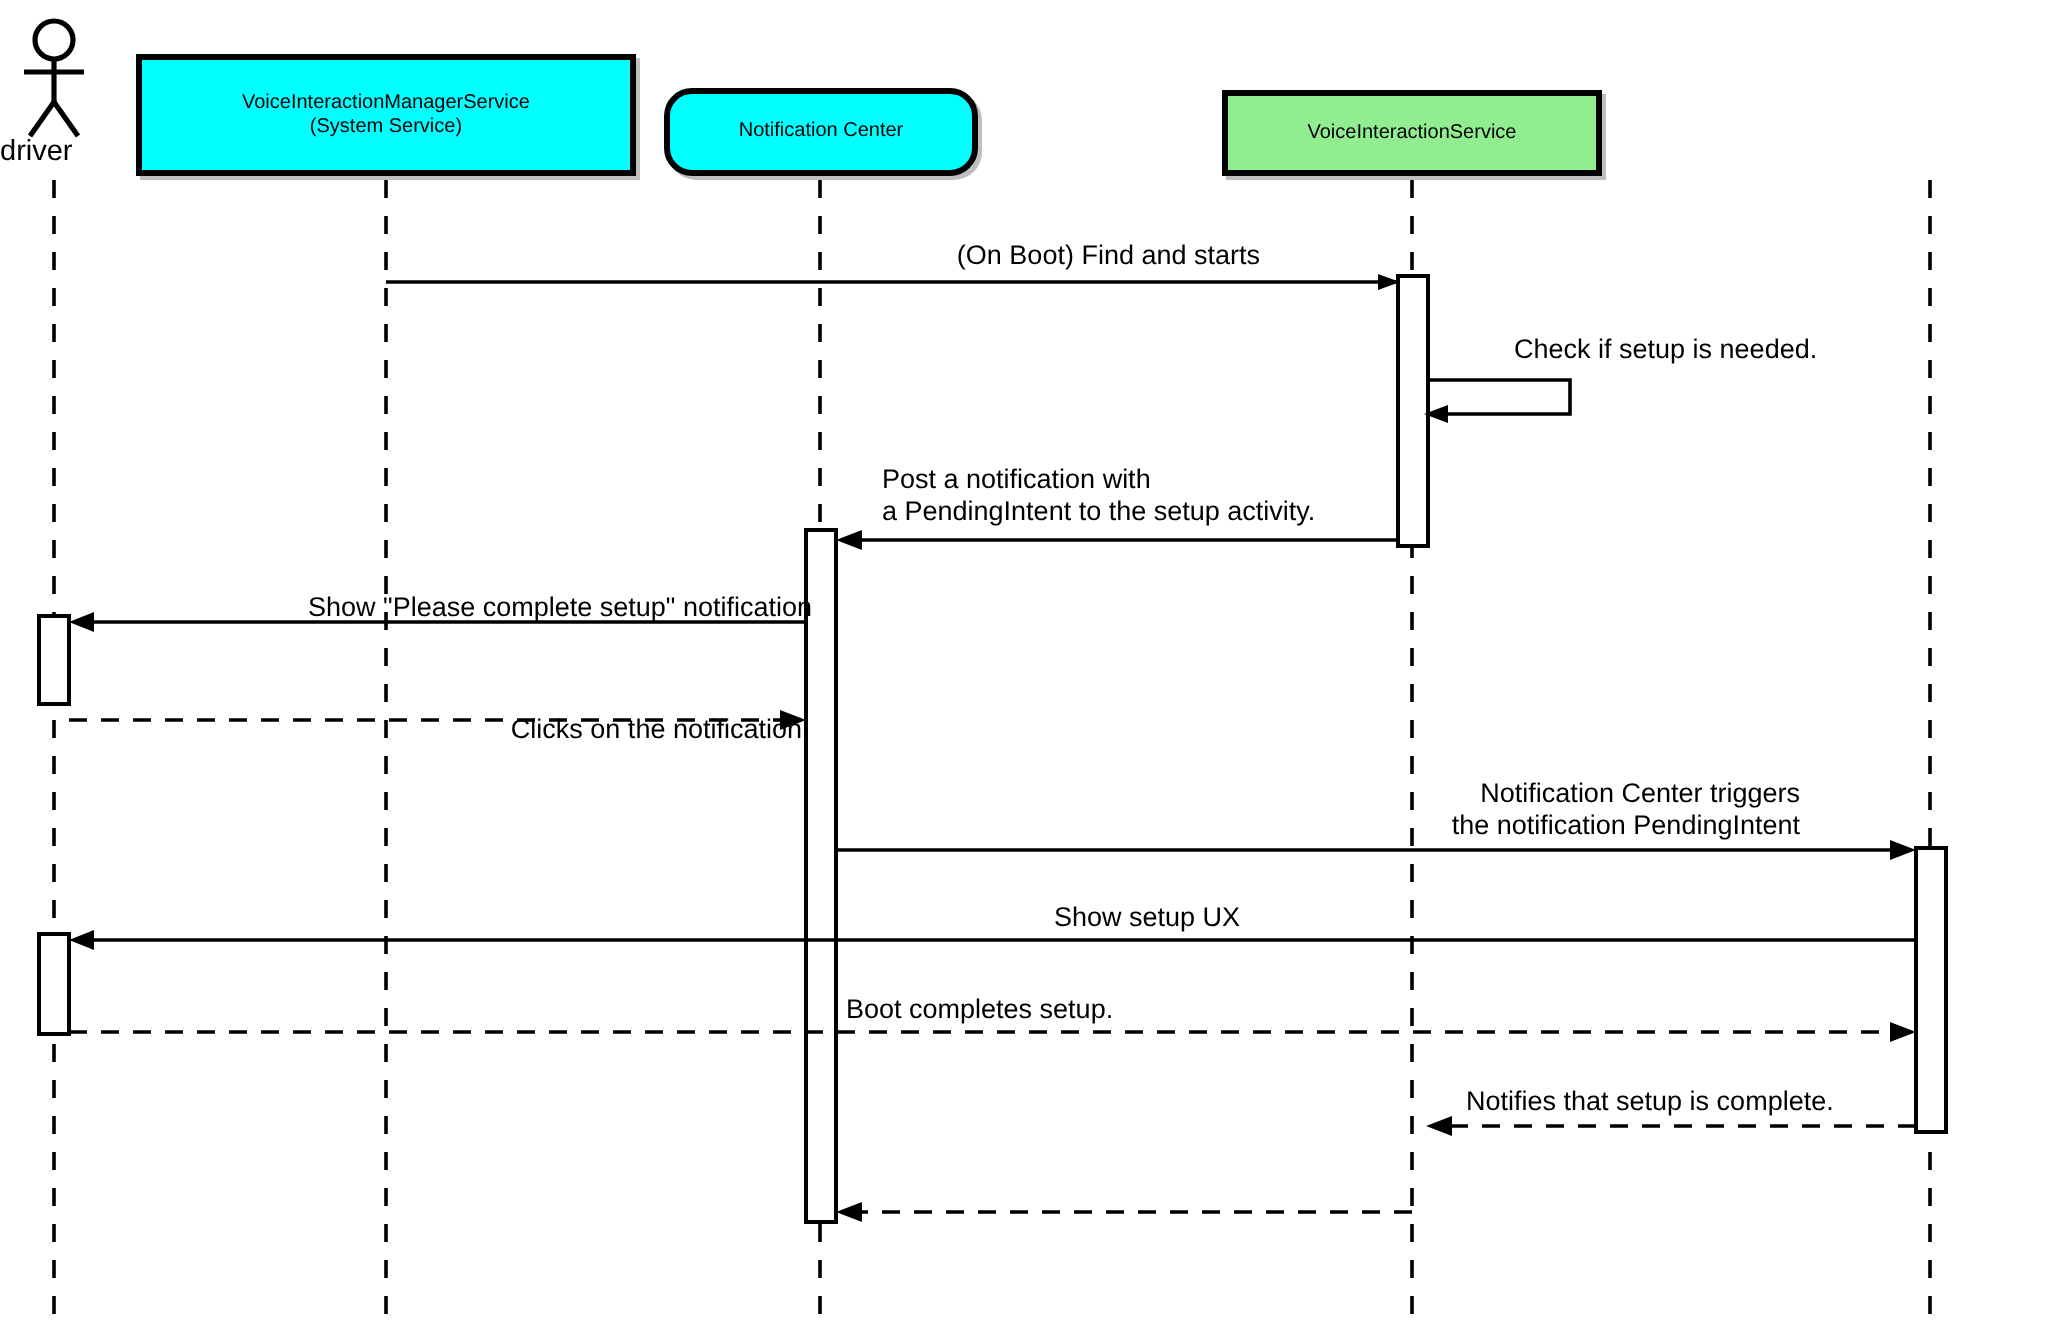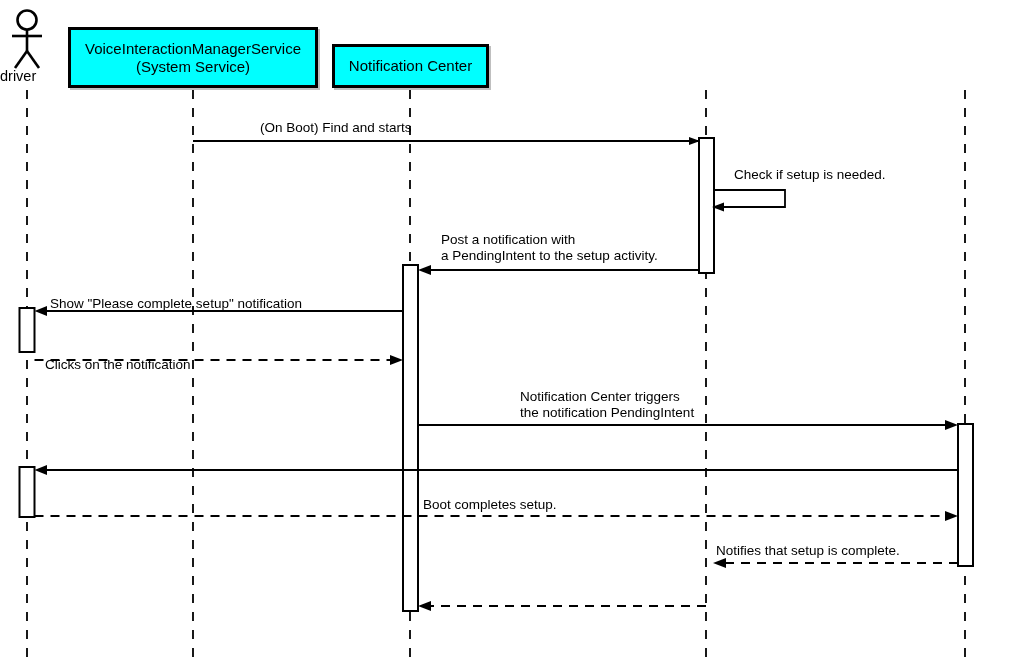--- a/index.html
+++ b/index.html
@@ -28,36 +28,36 @@
   .lifeline-box {
     position: absolute;
     box-sizing: border-box;
     border: 3px solid #000000;
     display: flex;
     align-items: center;
     justify-content: center;
     text-align: center;
     line-height: 1.18;
     color: #000000;
-    font-size: 15px;
+    font-size: 10px;
     white-space: pre-line;
     box-shadow: 2px 2px 0 rgba(0,0,0,0.25);
   }
   .actor-label {
     position: absolute;
     font-size: 14.5px;
     color: #000000;
   }
   .msg-label {
     position: absolute;
     font-size: 13.5px;
     color: #000000;
     white-space: pre-line;
     line-height: 1.22;
-    text-align: left;
+    text-align: right;
   }
   .msg-label.align-left { text-align: left; }
 </style>
 </head>
 <body>
 
 <div id="diagram-root">
 
   <svg id="seq-svg" viewBox="0 0 1035 664" xmlns="http://www.w3.org/2000/svg">
     <defs>
@@ -123,37 +123,39 @@
 
     <line x1="706" y1="606" x2="430" y2="606" stroke="#000000" stroke-width="1.8" stroke-dasharray="9 7"></line>
     <path d="M418,606 L431,601 L431,611 z" fill="#000000"></path>
   </svg>
 
   <div class="actor-label" style="left:0px; top:68px; width:55px;">driver</div>
 
   <div class="lifeline-box" style="left:68px; top:27px; width:250px; height:61px; background:#00ffff;">VoiceInteractionManagerService
 (System Service)</div>
 
-  <div class="lifeline-box" style="left:332px; top:44px; width:157px; height:44px; background:#00ffff;">Notification Center</div>
+  <div class="lifeline-box" style="left:332px; top:44px; width:157px; height:44px; background:#00ffff;border-radius:14px;">Notification Center</div>
 
+  <div class="lifeline-box" style="left:611px; top:45px; width:190px; height:43px; background:#90ee90;">VoiceInteractionService</div>
 
 
   <div class="msg-label" style="left:260px; top:120px; width:370px;">(On Boot) Find and starts</div>
 
-  <div class="msg-label align-left" style="left:734px; top:167px; width:250px;">Check if setup is needed.</div>
+  <div class="msg-label align-left" style="left:757px; top:167px; width:250px;">Check if setup is needed.</div>
 
   <div class="msg-label align-left" style="left:441px; top:232px; width:300px;">Post a notification with
 a PendingIntent to the setup activity.</div>
 
   <div class="msg-label" style="left:50px; top:296px; width:356px;">Show "Please complete setup" notification</div>
 
   <div class="msg-label" style="left:45px; top:357px; width:356px;">Clicks on the notification</div>
 
   <div class="msg-label" style="left:520px; top:389px; width:380px;">Notification Center triggers
 the notification PendingIntent</div>
 
+  <div class="msg-label" style="left:380px; top:451px; width:240px;">Show setup UX</div>
 
   <div class="msg-label align-left" style="left:423px; top:497px; width:300px;">Boot completes setup.</div>
 
-  <div class="msg-label align-left" style="left:716px; top:543px; width:280px;">Notifies that setup is complete.</div>
+  <div class="msg-label align-left" style="left:733px; top:543px; width:280px;">Notifies that setup is complete.</div>
 
 
 </div>
 
 </body></html>

